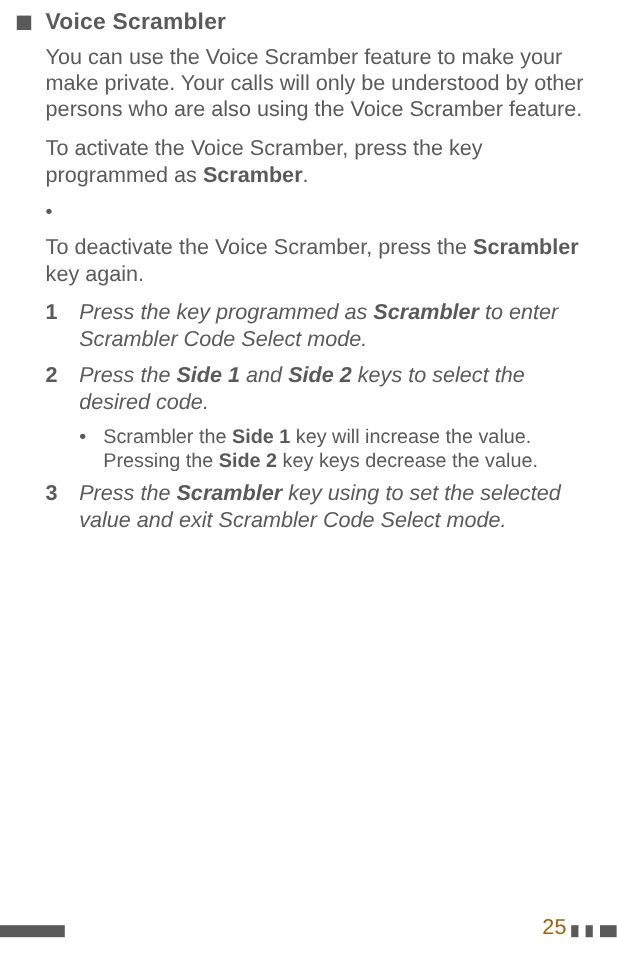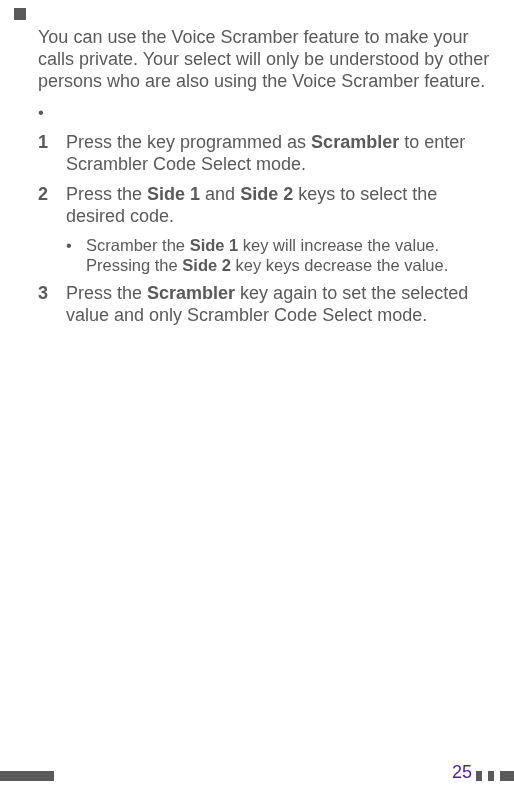--- a/index.html
+++ b/index.html
@@ -54,20 +54,21 @@
     display: flex;
     margin: 0 0 8px 0;
   }
   .num-list .num {
     width: 28px;
     flex: 0 0 auto;
     font-weight: bold;
   }
   .num-list .txt {
     flex: 1;
+    font-style: italic;
   }
   .sub-bullet2 {
     display: flex;
     font-size: 16.5px;
     margin: 2px 0 6px 28px;
   }
   .sub-bullet2 .dot {
     width: 20px;
     flex: 0 0 auto;
   }
@@ -79,21 +80,21 @@
     left: 0;
     right: 0;
     bottom: 18px;
     height: 20px;
   }
   .pagenum {
     position: absolute;
     right: 42px;
     bottom: 0;
     font-size: 18px;
-    color: #4c1d95;
+    color: #a16207;
   }
   .bar-left {
     position: absolute;
     left: 0;
     bottom: 2px;
     width: 54px;
     height: 10px;
     background: #5a5a5a;
   }
   .bar-r1 {
@@ -120,57 +121,64 @@
     height: 10px;
     background: #5a5a5a;
   }
 </style>
 </head>
 <body>
 
 <div class="page">
   <div class="heading-row">
     <div class="square"></div>
+    <div class="heading">Voice Scrambler</div>
   </div>
 
   <div class="body">
-    <p>You can use the Voice Scramber feature to make your calls private.  Your select will only be understood by other persons who are also using the Voice Scramber feature.</p>
+    <p>You can use the Voice Scramber feature to make your make private.  Your calls will only be understood by other persons who are also using the Voice Scramber feature.</p>
 
+    <p>
+      <span>To activate the Voice Scramber, press the key programmed as </span><b>Scramber</b><span>.</span>
+    </p>
 
     <div class="sub-bullet">
       <div class="dot">•</div>
     </div>
 
+    <p>
+      <span>To deactivate the Voice Scramber, press the </span><b>Scrambler</b><span> key again.</span>
+    </p>
 
 
     <div class="num-list">
       <div class="num">1</div>
       <div class="txt">
         <span>Press the key programmed as </span><b>Scrambler</b><span> to enter Scrambler Code Select mode.</span>
       </div>
     </div>
 
     <div class="num-list">
       <div class="num">2</div>
       <div class="txt">
         <span>Press the </span><b>Side 1</b><span> and </span><b>Side 2</b><span> keys to select the desired code.</span>
       </div>
     </div>
 
     <div class="sub-bullet2">
       <div class="dot">•</div>
       <div>
-        <span>Scramber the </span><b>Side 1</b><span> key will increase the value. Pressing the </span><b>Side 2</b><span> key keys decrease the value.</span>
+        <span>Scrambler the </span><b>Side 1</b><span> key will increase the value. Pressing the </span><b>Side 2</b><span> key keys decrease the value.</span>
       </div>
     </div>
 
     <div class="num-list">
       <div class="num">3</div>
       <div class="txt">
-        <span>Press the </span><b>Scrambler</b><span> key again to set the selected value and only Scrambler Code Select mode.</span>
+        <span>Press the </span><b>Scrambler</b><span> key using to set the selected value and exit Scrambler Code Select mode.</span>
       </div>
     </div>
 
   </div>
 </div>
 
 <div class="footer">
   <div class="bar-left"></div>
   <div class="pagenum">25</div>
   <div class="bar-r1"></div>

